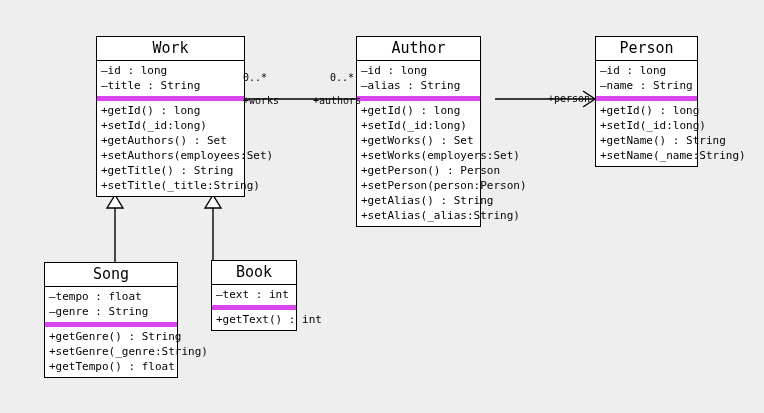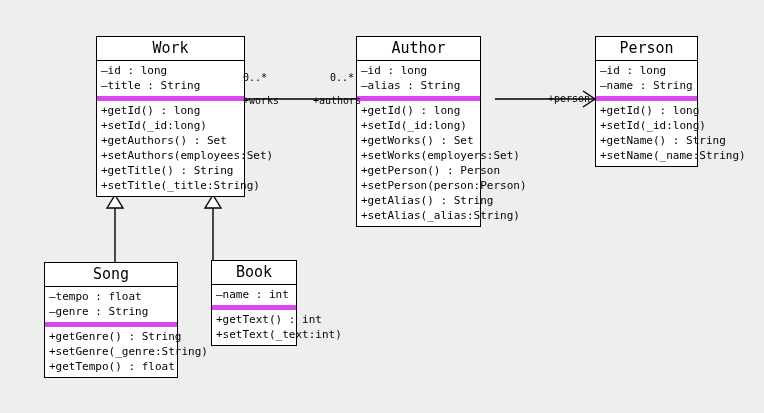--- a/index.html
+++ b/index.html
@@ -143,25 +143,24 @@
     <div class="compartment methods">
       <div class="member">+getGenre() : String</div>
       <div class="member">+setGenre(_genre:String)</div>
       <div class="member">+getTempo() : float</div>
     </div>
   </div>
 
   <div class="uml-class" style="left:186px; top:260px; width:86px;margin-left:25px;">
     <div class="class-name">Book</div>
     <div class="compartment attributes">
-      <div class="member">–name : int</div>
+      <div class="member">–text : int</div>
     </div>
     <div class="compartment methods">
       <div class="member">+getText() : int</div>
-      <div class="member">+setText(_text:int)</div>
     </div>
   </div>
 
   <div class="edge-label" style="left:243px; top:72px;">0..*</div>
   <div class="edge-label" style="left:330px; top:72px;">0..*</div>
   <div class="edge-label" style="left:243px; top:95px;">+works</div>
   <div class="edge-label" style="left:313px; top:95px;">+authors</div>
   <div class="edge-label" style="left:548px; top:93px;">+person</div>
 
 </div>

